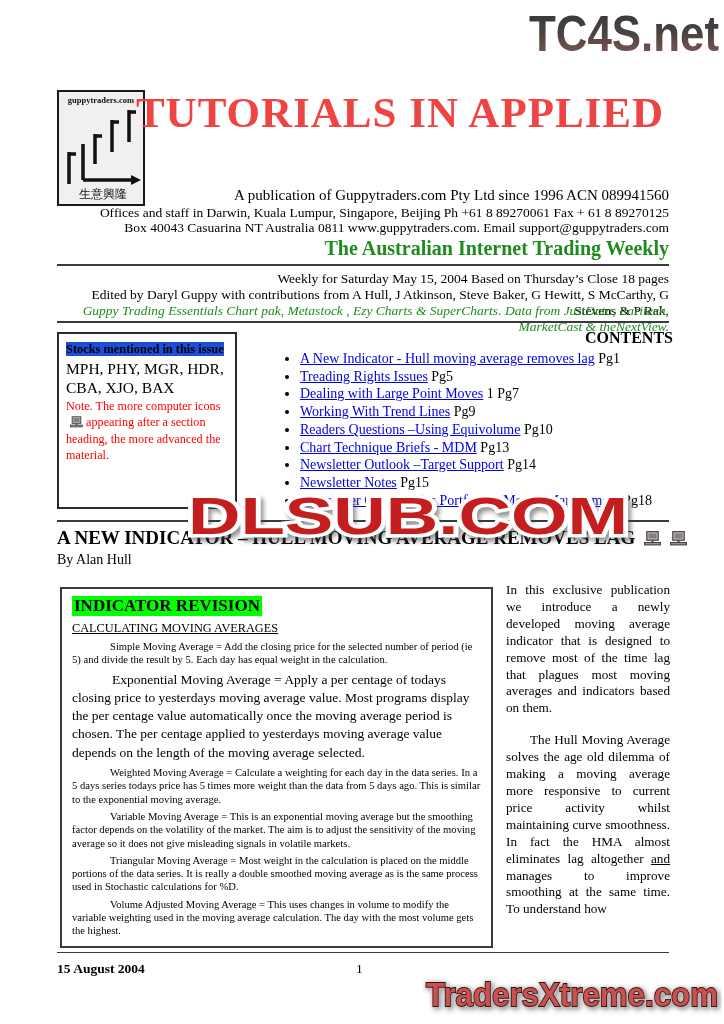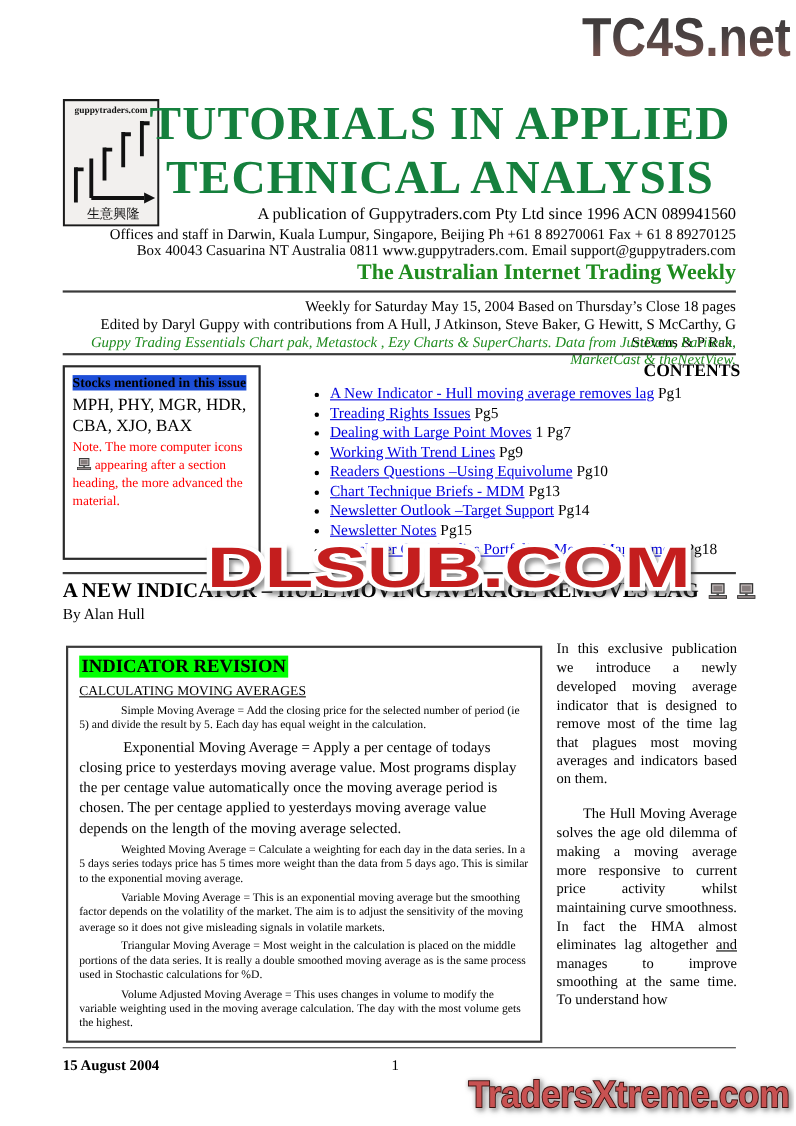--- a/index.html
+++ b/index.html
@@ -7,21 +7,21 @@
   #page {
     position:relative; width:724px; height:1024px; background:#ffffff;
     font-family:"Liberation Serif", serif; color:#000; overflow:hidden;
   }
   .abs { position:absolute; }
   .center { text-align:right; }
   .divider { border-top:2px solid #3a3a3a; height:0; }
 
   
   #masthead-title { left:130px; top:88px; width:540px; text-align:center;
-    font-size:43px; font-weight:bold; line-height:49px; color:#15803d; letter-spacing:1px; }
+    font-size:43px; font-weight:bold; line-height:49px; color:#ef4444; letter-spacing:1px; }
   #pub-line   { left:57px; top:187px; width:612px; font-size:15px; }
   #offices-line { left:57px; top:205px; width:612px; font-size:13.5px; }
   #address-line { left:57px; top:220px; width:612px; font-size:13.5px; }
   #weekly-title { left:57px; top:237px; width:612px; font-size:20px; font-weight:bold; color:#1f8b1f; }
   #hr1 { left:57px; top:264px; width:612px; }
   #issue-line1 { left:57px; top:271px; width:612px; font-size:13.5px; }
   #issue-line2 { left:57px; top:287px; width:612px; font-size:13.5px; }
   #issue-line3 { left:57px; top:303px; width:612px; font-size:13.5px; font-style:italic; color:#1f8b1f; }
   #hr2 { left:57px; top:321px; width:612px; }
 
@@ -102,21 +102,20 @@
         <line x1="26" y1="54" x2="26" y2="90"></line>
         <line x1="26" y1="90" x2="74" y2="90"></line>
       </g>
       <polygon points="74,85 84,90 74,95" fill="#111"></polygon>
       <text x="46" y="108" text-anchor="middle" font-size="12" fill="#111">生意興隆</text>
     </svg>
   </div>
 
   <div class="abs" id="masthead-title">
     <div>TUTORIALS IN APPLIED</div>
-    <div>TECHNICAL ANALYSIS</div>
   </div>
   <div class="abs center" id="pub-line">A publication of Guppytraders.com Pty Ltd since 1996  ACN 089941560</div>
   <div class="abs center" id="offices-line">Offices and staff in Darwin, Kuala Lumpur, Singapore, Beijing   Ph +61 8 89270061  Fax + 61 8 89270125</div>
   <div class="abs center" id="address-line">Box 40043 Casuarina NT Australia  0811    www.guppytraders.com.   Email support@guppytraders.com</div>
   <div class="abs center" id="weekly-title">The Australian Internet Trading Weekly</div>
 
   <div class="abs divider" id="hr1"></div>
 
   <div class="abs center" id="issue-line1">Weekly for Saturday May 15, 2004 Based on Thursday’s Close 18 pages</div>
   <div class="abs center" id="issue-line2">Edited by Daryl Guppy with contributions from A Hull, J Atkinson, Steve Baker, G Hewitt, S McCarthy, G Stevens &amp; P Rak.</div>

